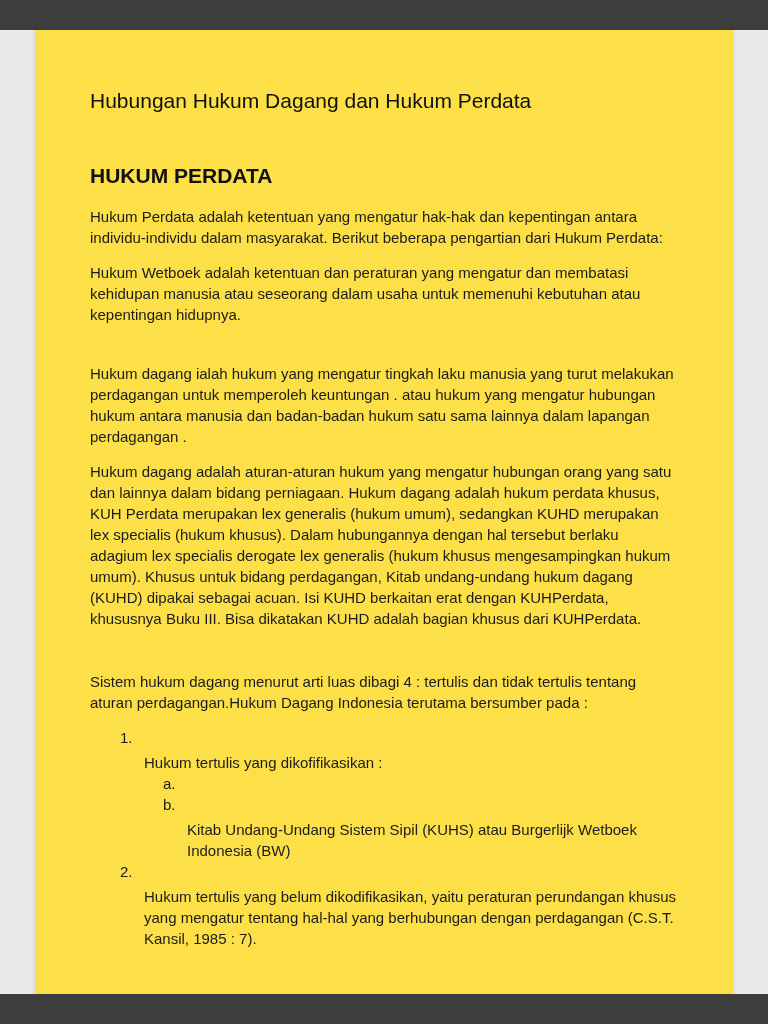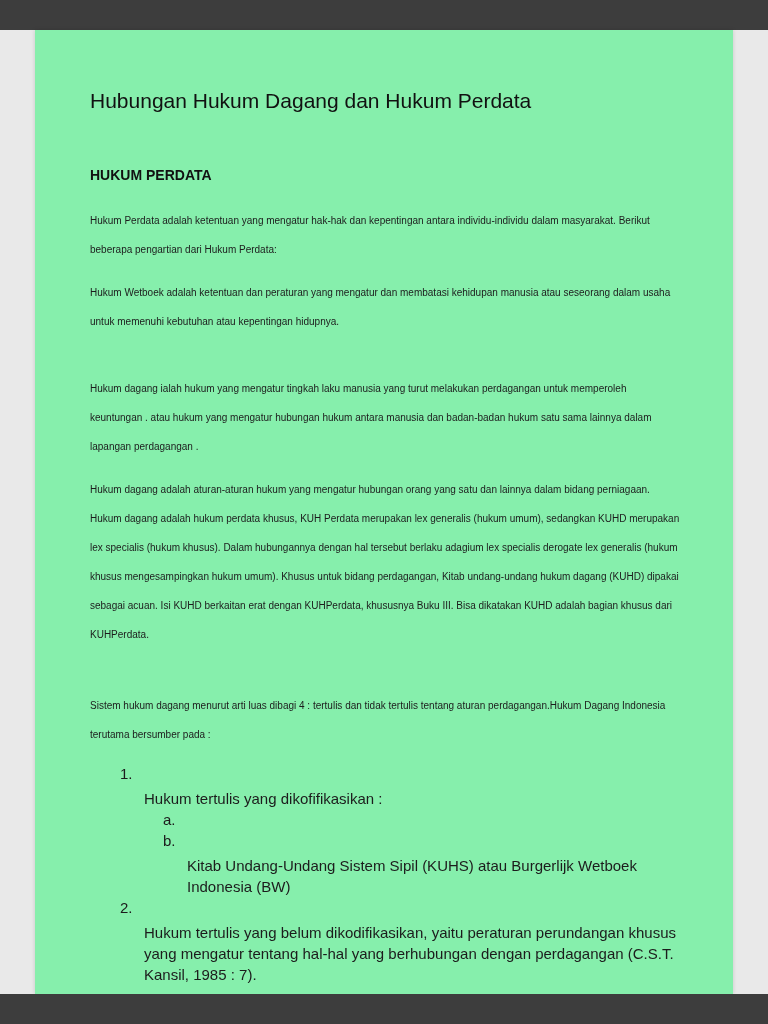--- a/index.html
+++ b/index.html
@@ -19,44 +19,44 @@
     background: #3d3d3d;
   }
   .bar.top { top: 0; }
   .bar.bottom { bottom: 0; }
   .page {
     position: absolute;
     top: 30px;
     left: 35px;
     width: 698px;
     height: 964px;
-    background: #86efac;
+    background: #fde047;
     box-sizing: border-box;
     padding: 58px 53px 0 55px;
     color: #1c1c1c;
     overflow: hidden;
     box-shadow: 0 0 4px rgba(0,0,0,0.15);
   }
   .doc-title {
     font-size: 21px;
     font-weight: 400;
     line-height: 26px;
     margin: 0;
     color: #111111;
   }
   .section-heading {
-    font-size: 14px;
+    font-size: 21px;
     font-weight: 700;
     line-height: 23px;
     margin: 50px 0 0 0;
     color: #111111;
   }
   .para {
-    font-size: 10px;
-    line-height: 29px;
+    font-size: 15px;
+    line-height: 21px;
     margin: 14px 0 0 0;
   }
   .para.first { margin-top: 19px; }
   .para.gap-large { margin-top: 38px; }
   .para.gap-xl { margin-top: 42px; }
   .list {
     margin-top: 14px;
     font-size: 15px;
     line-height: 21px;
   }

